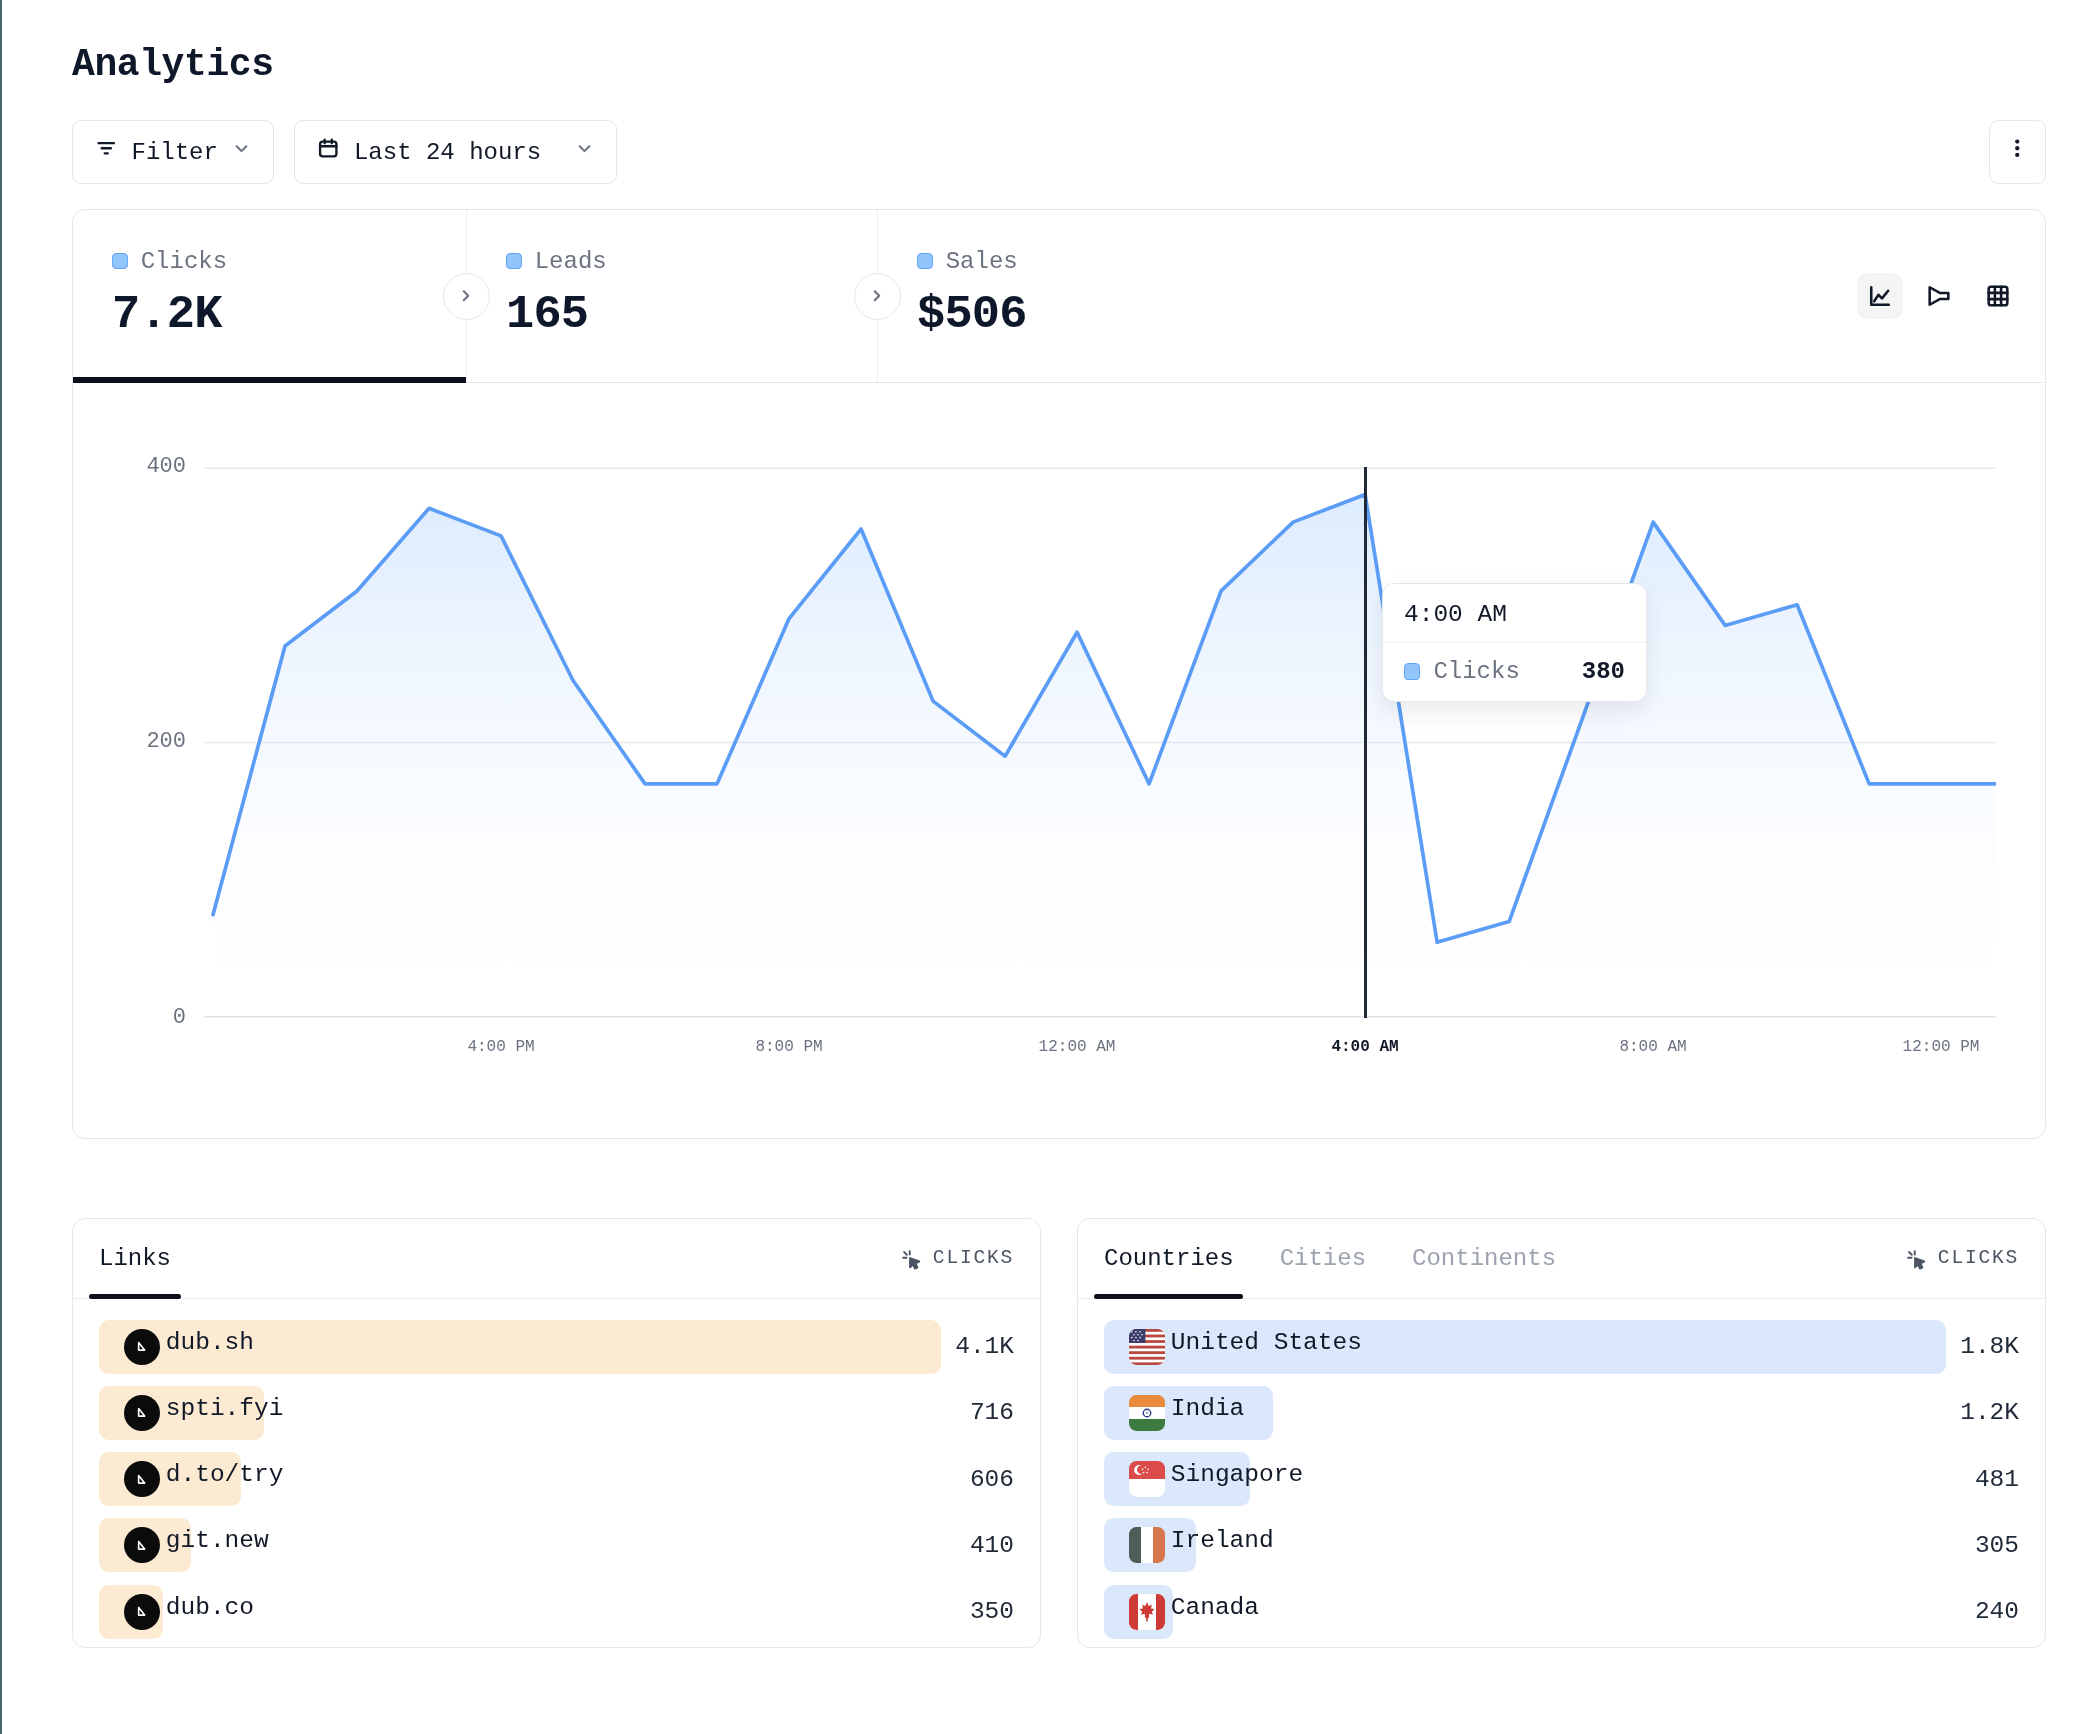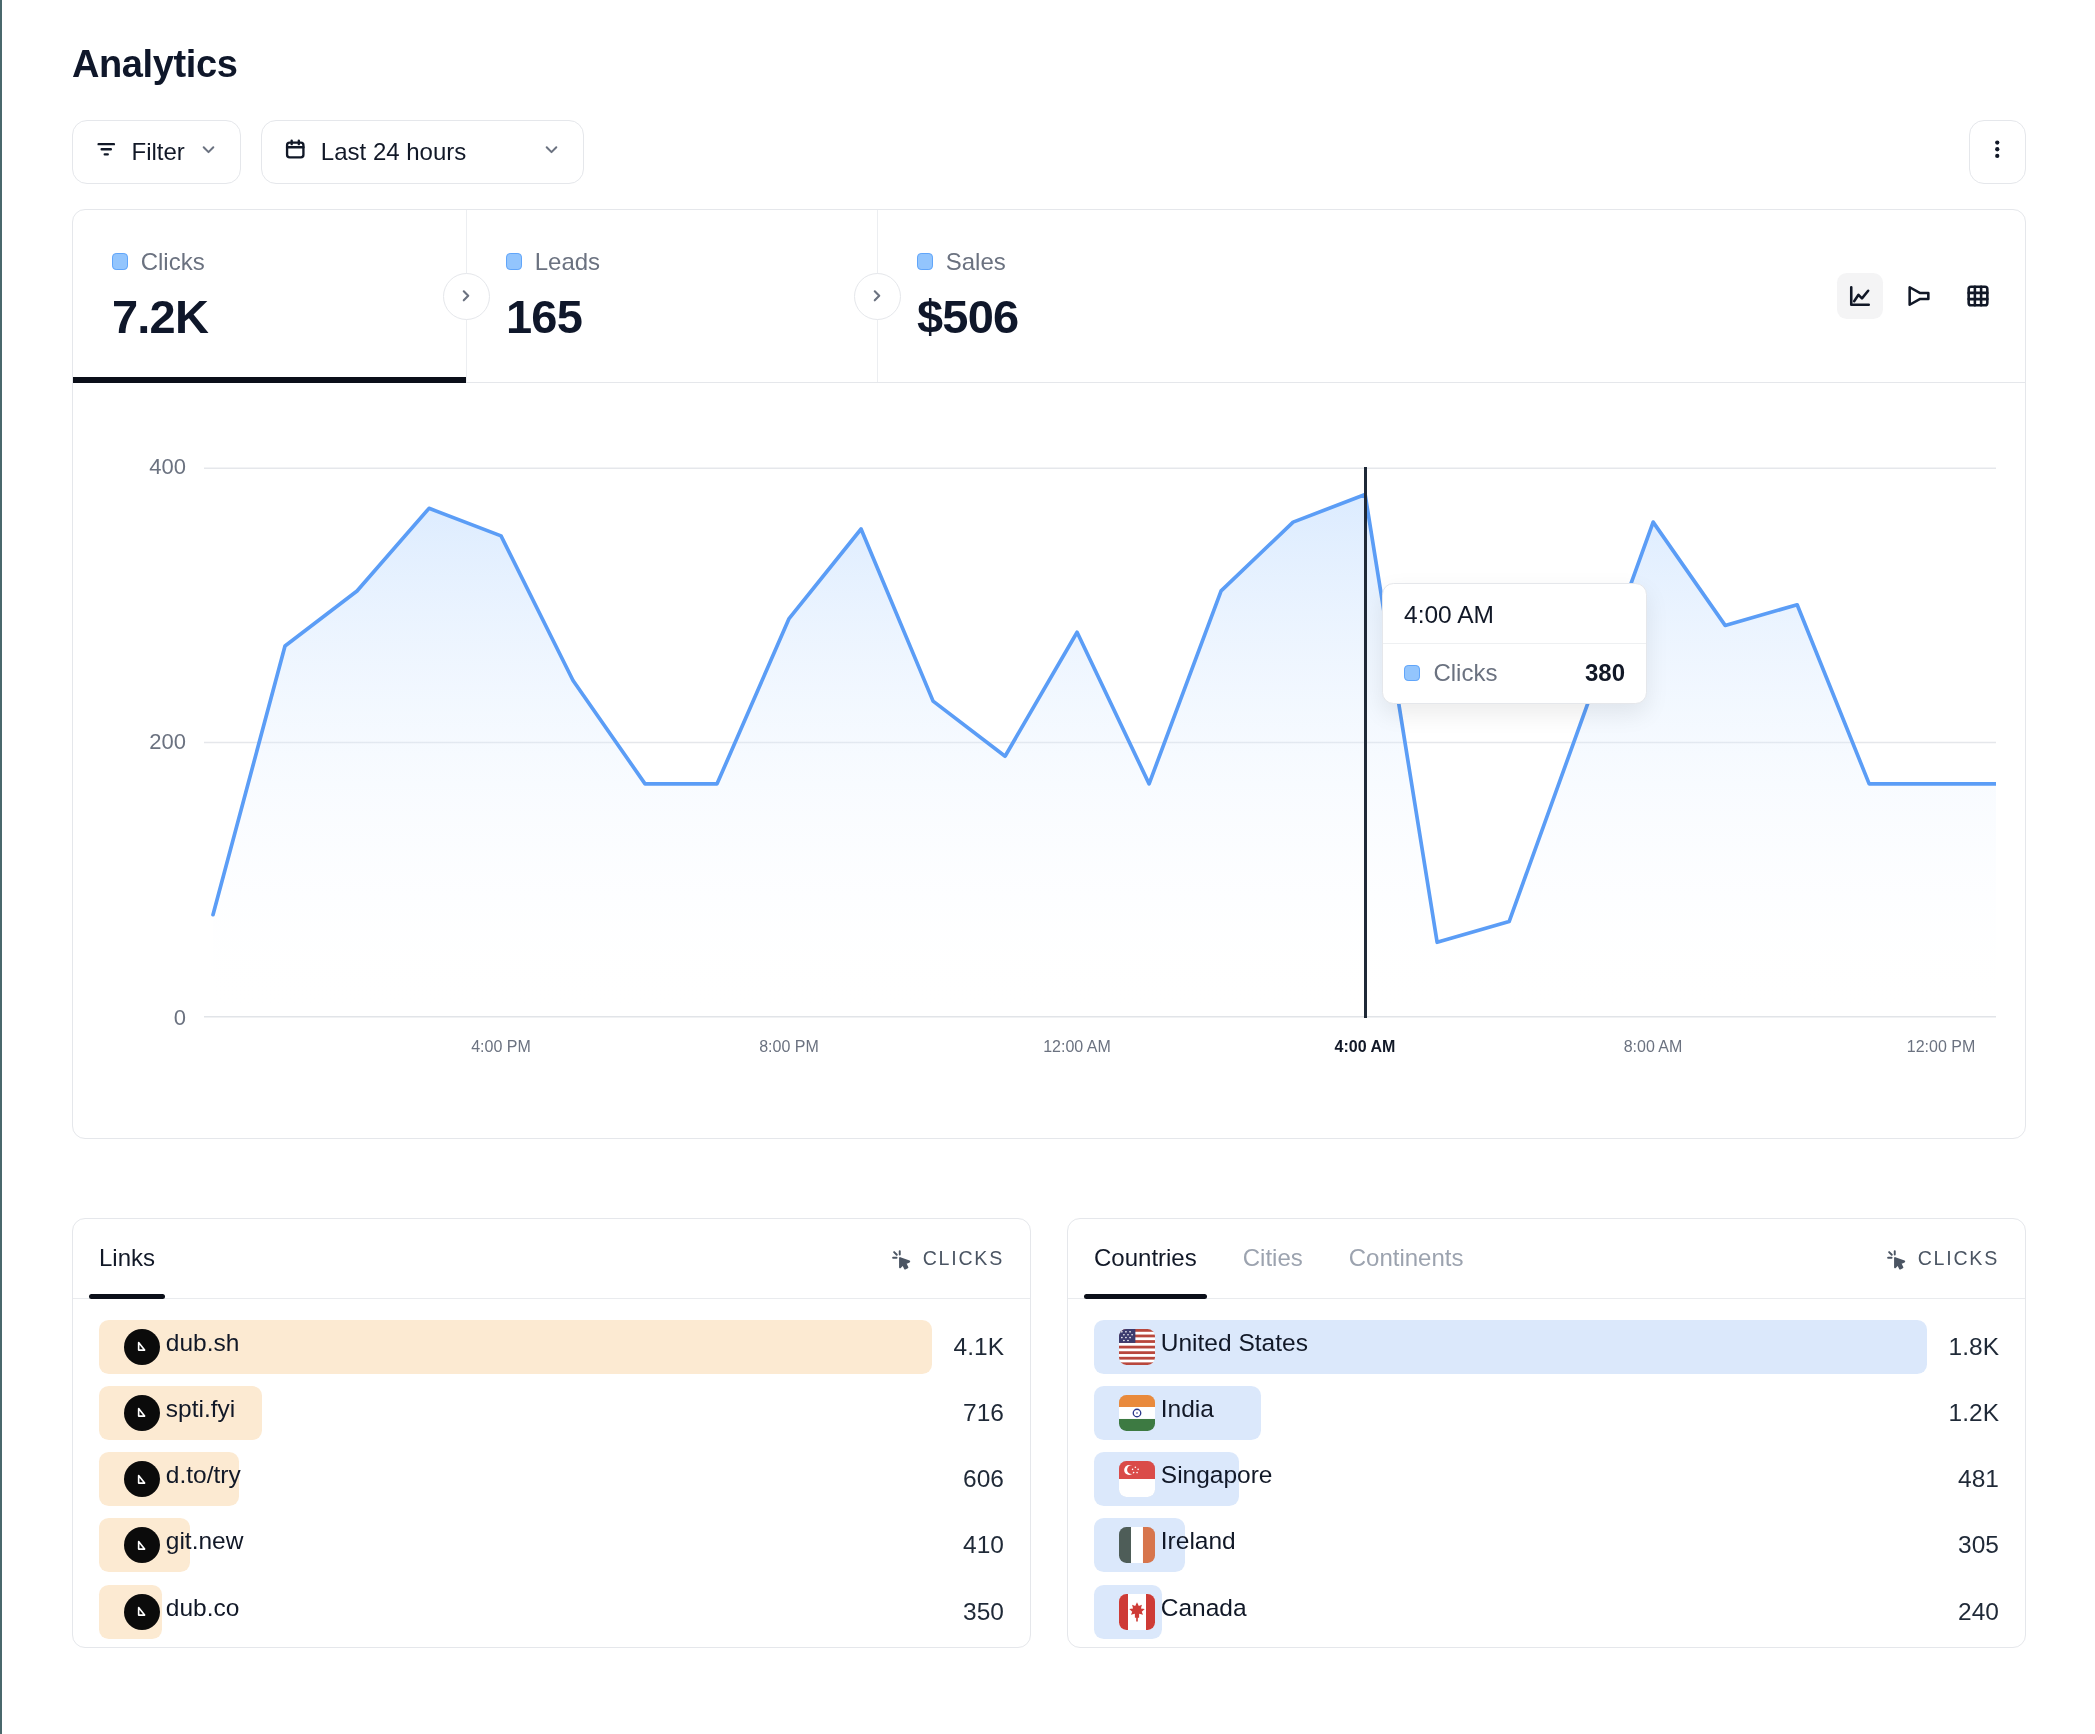--- a/index.html
+++ b/index.html
@@ -1,26 +1,26 @@
 <!DOCTYPE html>
 <html style="font-size:13px"><head>
 <meta charset="utf-8">
 <style>
   * { box-sizing: border-box; margin: 0; padding: 0; }
   html,body { background:#fff; }
   body { font-family:"Liberation Sans", sans-serif; color:#111827; }
   .page { position:relative; width:2096px; height:1735px; background:#fff;
-          border-left:2.5px solid #4a686c; padding:43px 70px 0 70px; overflow:hidden; }
+          border-left:2.5px solid #4a686c; padding:43px 50px 0 70px; overflow:hidden;font-family:Liberation Mono, monospace; }
 
   .page-title { font-size:38px; font-weight:700; letter-spacing:-0.4px; color:#0f172a; }
 
   
   .toolbar { display:flex; align-items:center; margin-top:34px; }
   .btn { display:flex; align-items:center; gap:13px; height:64px; padding:0 21px;
-         background:#fff; border:1.6px solid #e5e7eb; border-radius:15px; font-size:24px;
+         background:#fff; border:1.6px solid #e5e7eb; border-radius:9px; font-size:24px;
          color:#111827; font-family:inherit; cursor:pointer; }
   .btn svg { flex:none; }
   .btn-date { margin-left:20.5px; width:323px; }
   .btn-date .chev { margin-left:auto; }
   .btn-kebab { margin-left:auto; width:57px; justify-content:center; padding:0; }
 
   
   .main-card { margin-top:24.5px; border:1.6px solid #e5e7eb; border-radius:13px; height:930px; position:relative; }
 
   .tabs-row { display:flex; height:173px; border-bottom:1.6px solid #e5e7eb; }

